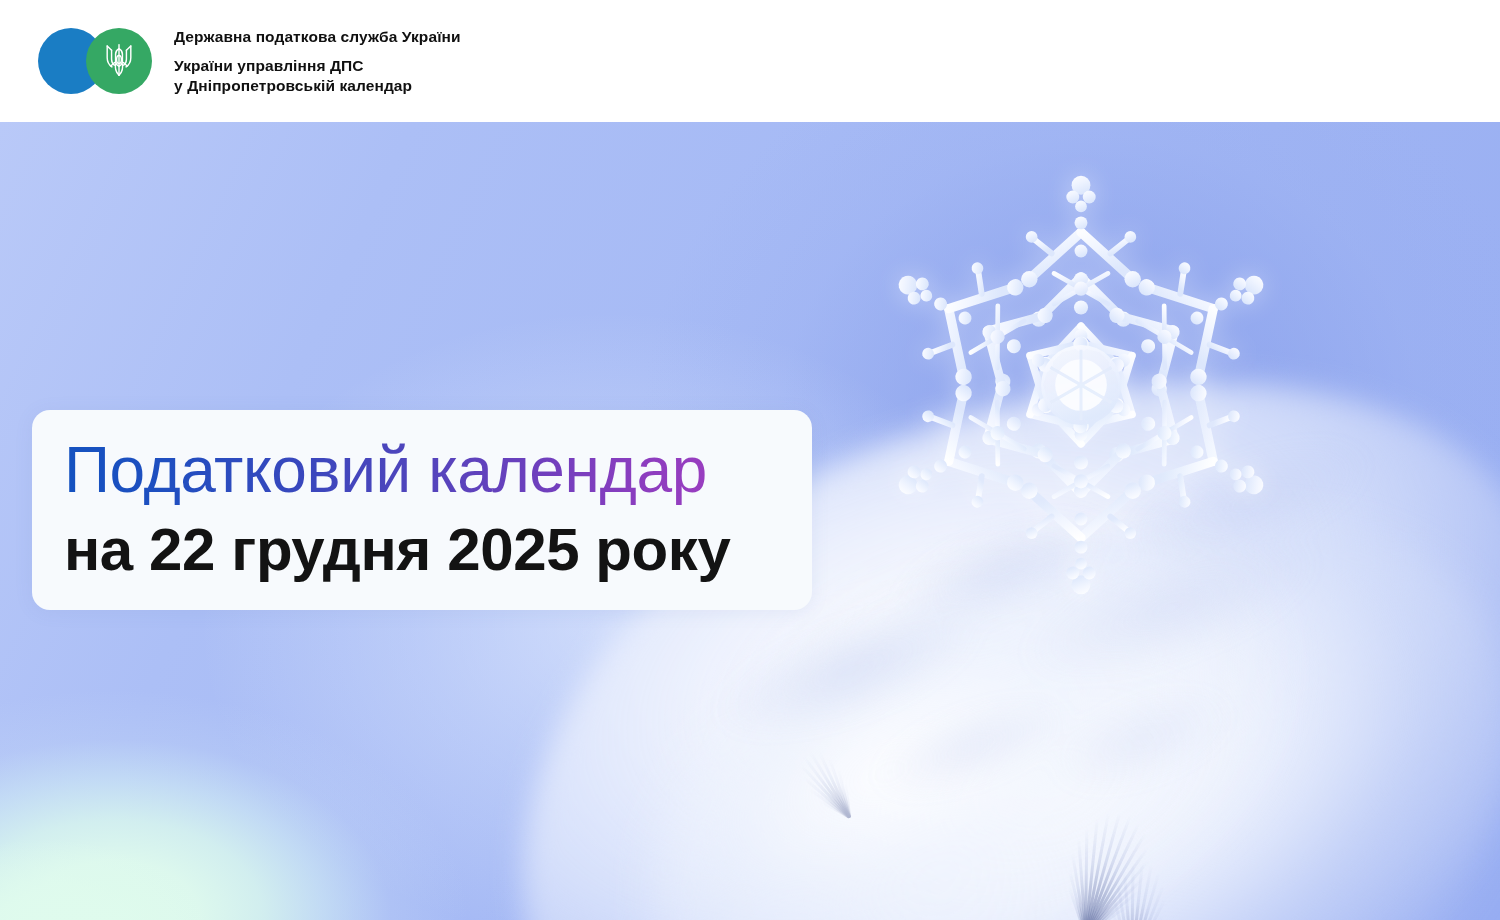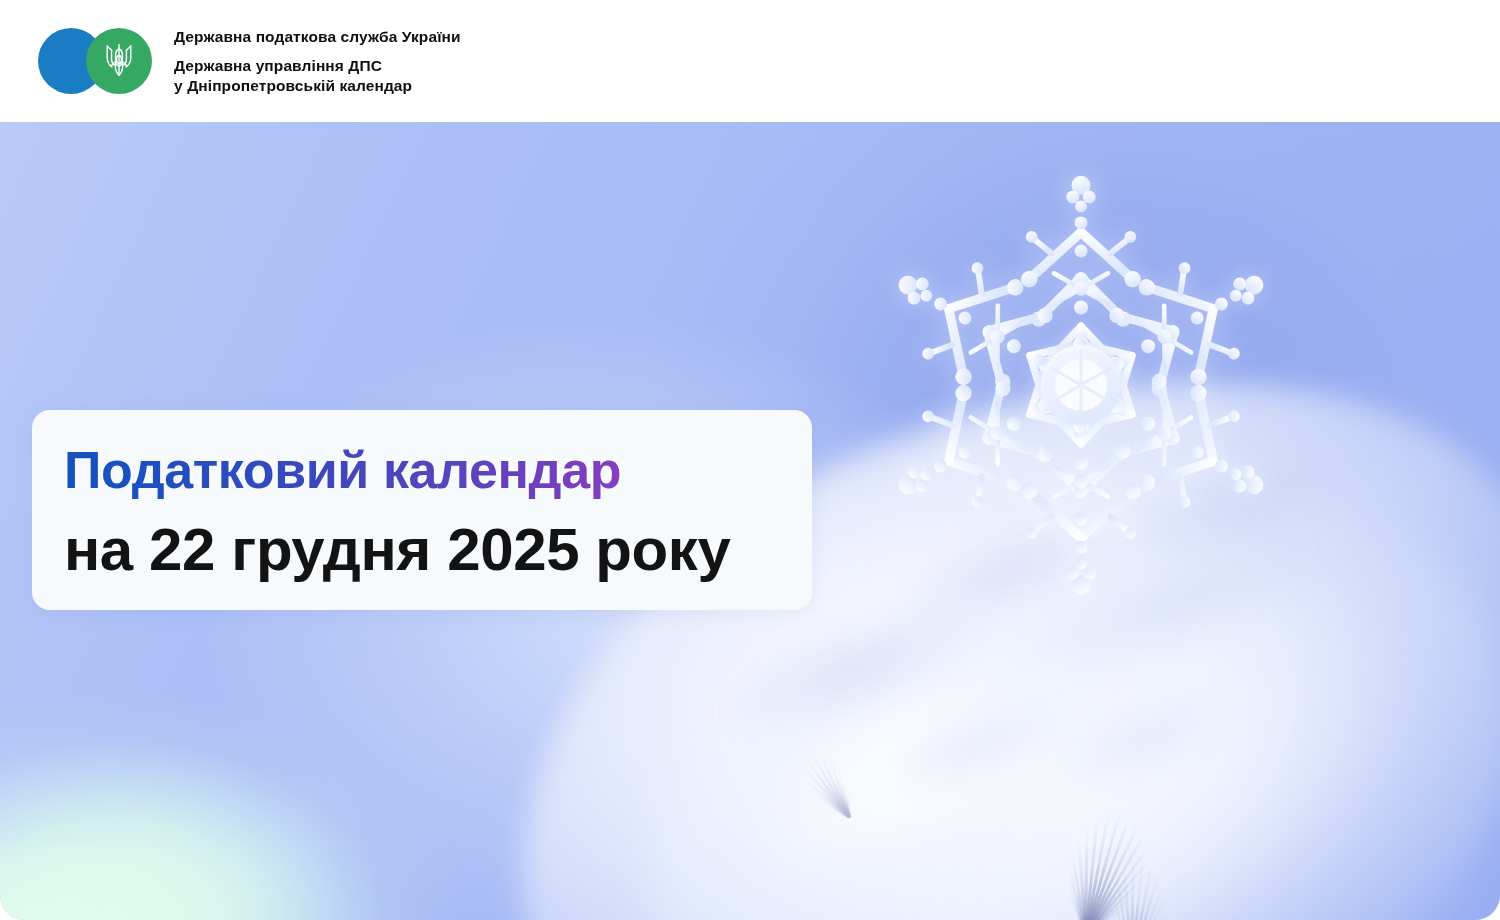--- a/index.html
+++ b/index.html
@@ -9,21 +9,20 @@
     width:1500px; height:920px;
     overflow:hidden;
     background:#ffffff;
     font-family:"Liberation Sans","DejaVu Sans",sans-serif;
   }
 
   .page {
     position:relative;
     width:1500px; height:920px;
     overflow:hidden;
-    border-radius:25px;
   }
 
   
   .header {
     position:absolute;
     top:0; left:0;
     width:1500px; height:122px;
     background:#ffffff;
     display:flex;
     align-items:center;
@@ -276,22 +275,22 @@
     left:32px; top:288px;           
     width:780px; height:200px;       
     background:#f7fafd;
     border-radius:18px;
     box-shadow:0 2px 18px rgba(108,128,190,0.10);
     z-index:30;
     padding:20px 30px 0 32px;
   }
 
   .title-line-1 {
-    font-size:52px;
-    font-weight:bold;
+    font-size:64px;
+    font-weight:normal;
     line-height:80px;
     letter-spacing:-0.4px;
     white-space:nowrap;
     background:linear-gradient(90deg,
       #1452c0 0%,
       #1f4fc0 14%,
       #3a47bd 34%,
       #4f45bc 48%,
       #6a40bd 64%,
       #8b3dbf 80%,
@@ -338,21 +337,21 @@
             <path d="M12.4 22.6 L8.4 26.2"></path>
             <path d="M21.6 22.6 L25.6 26.2"></path>
           </g>
         </svg>
       </div>
     </div>
 
     <div class="org-text">
       <div class="org-line-1">Державна податкова служба України</div>
       <div class="org-line-2">
-        <span>Державна управління ДПС</span>
+        <span>України управління ДПС</span>
         <span>у Дніпропетровській календар</span>
       </div>
     </div>
 
   </div>
 
   <div class="hero">
 
     <div class="bg-base"></div>
     <div class="bg-deep"></div>

